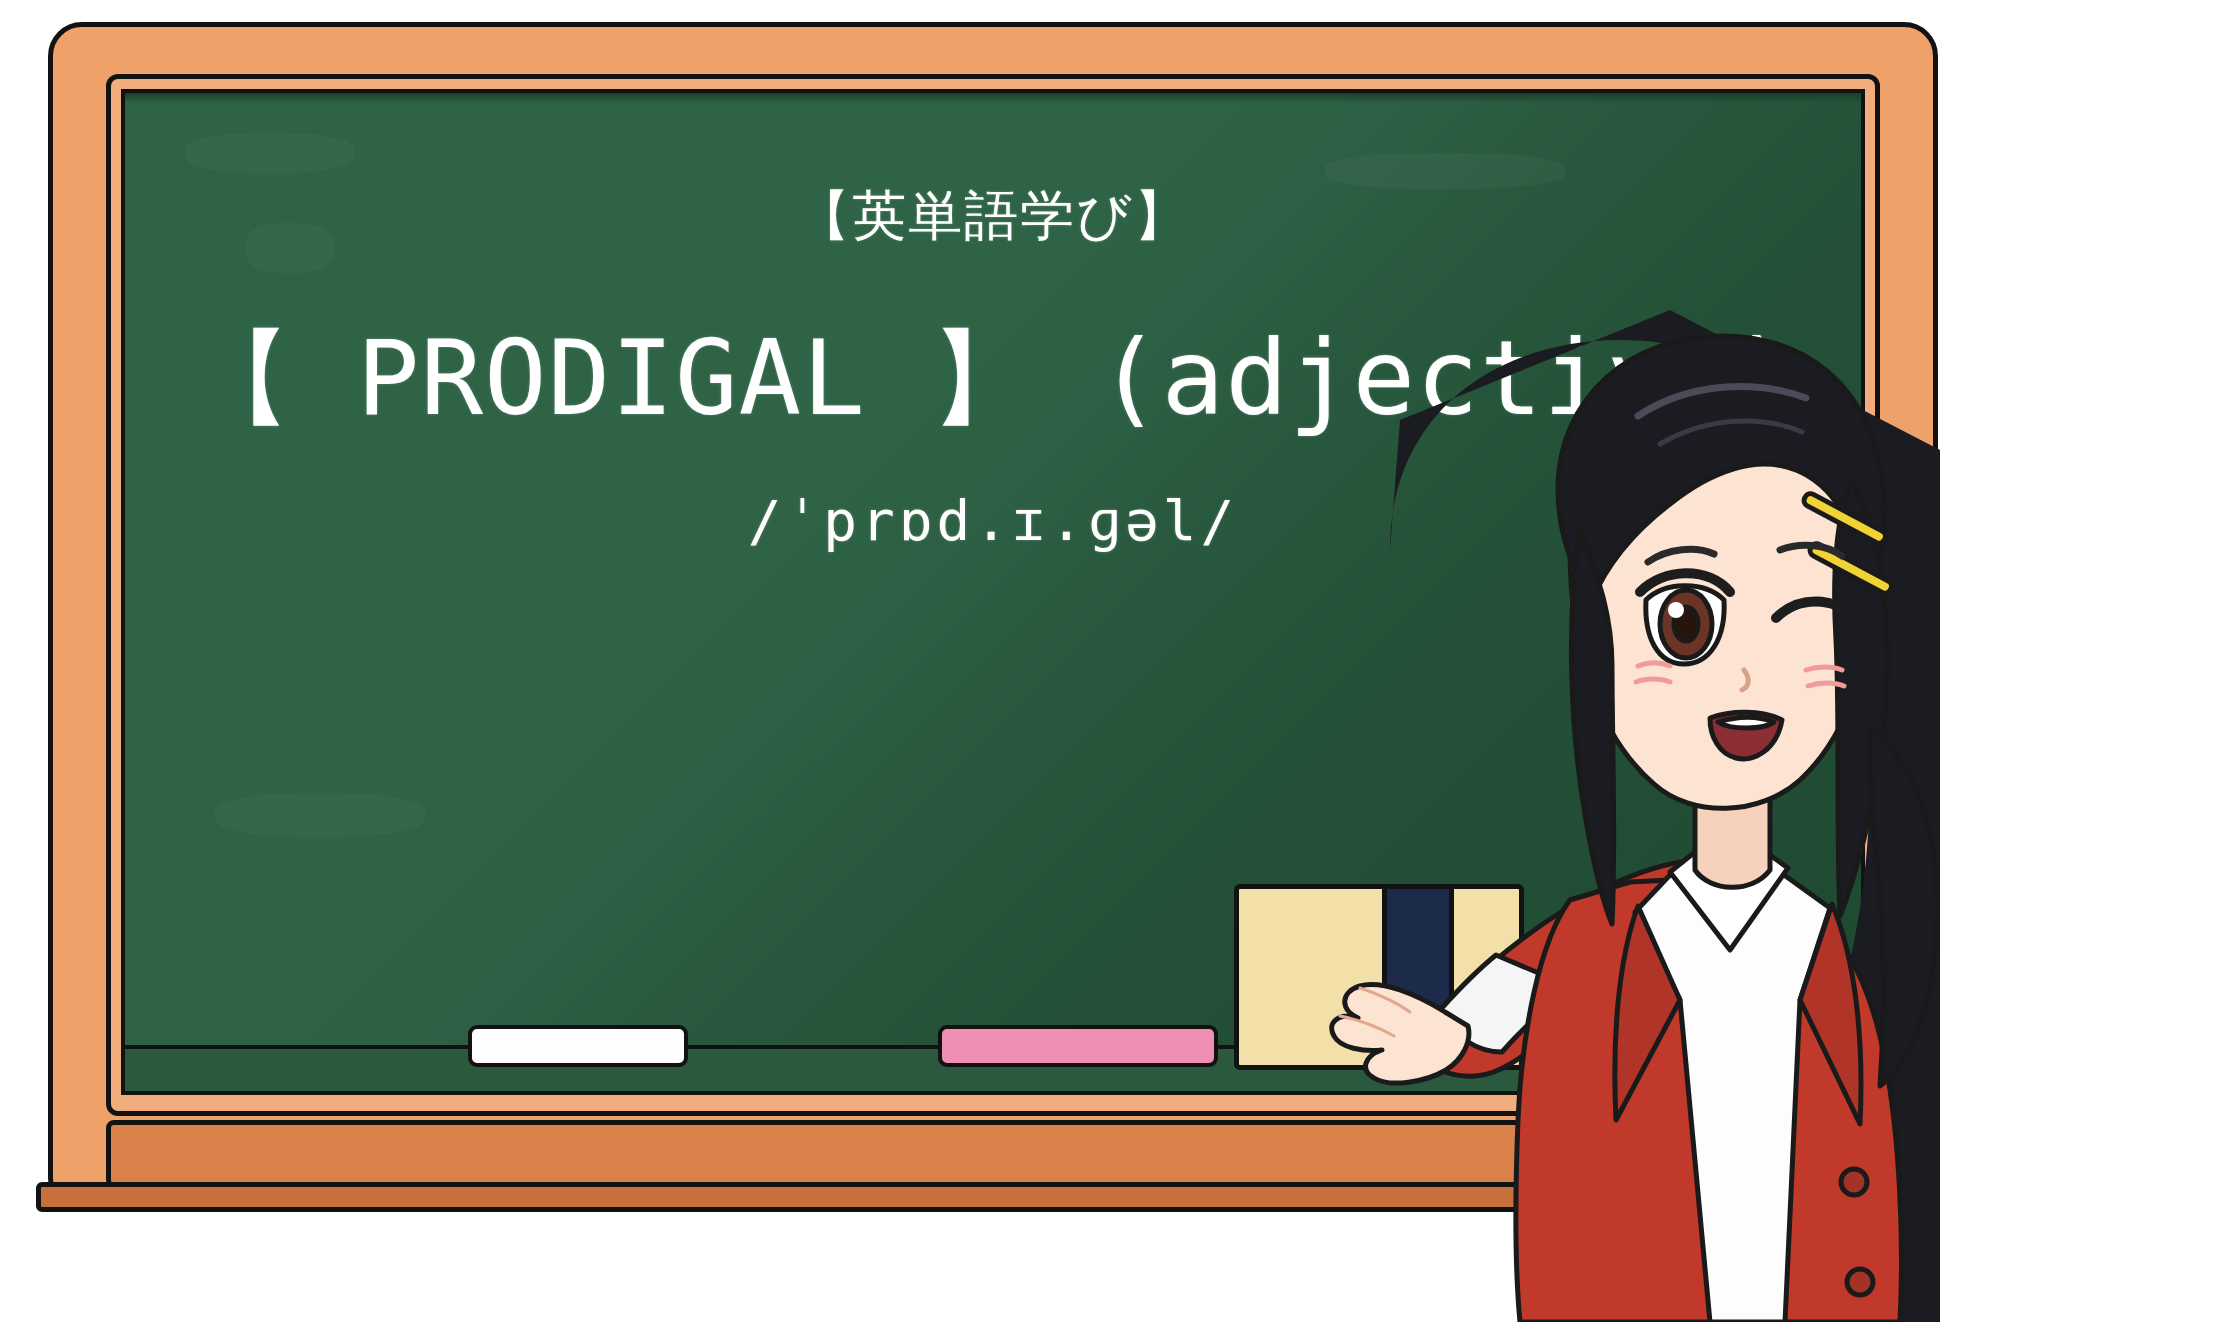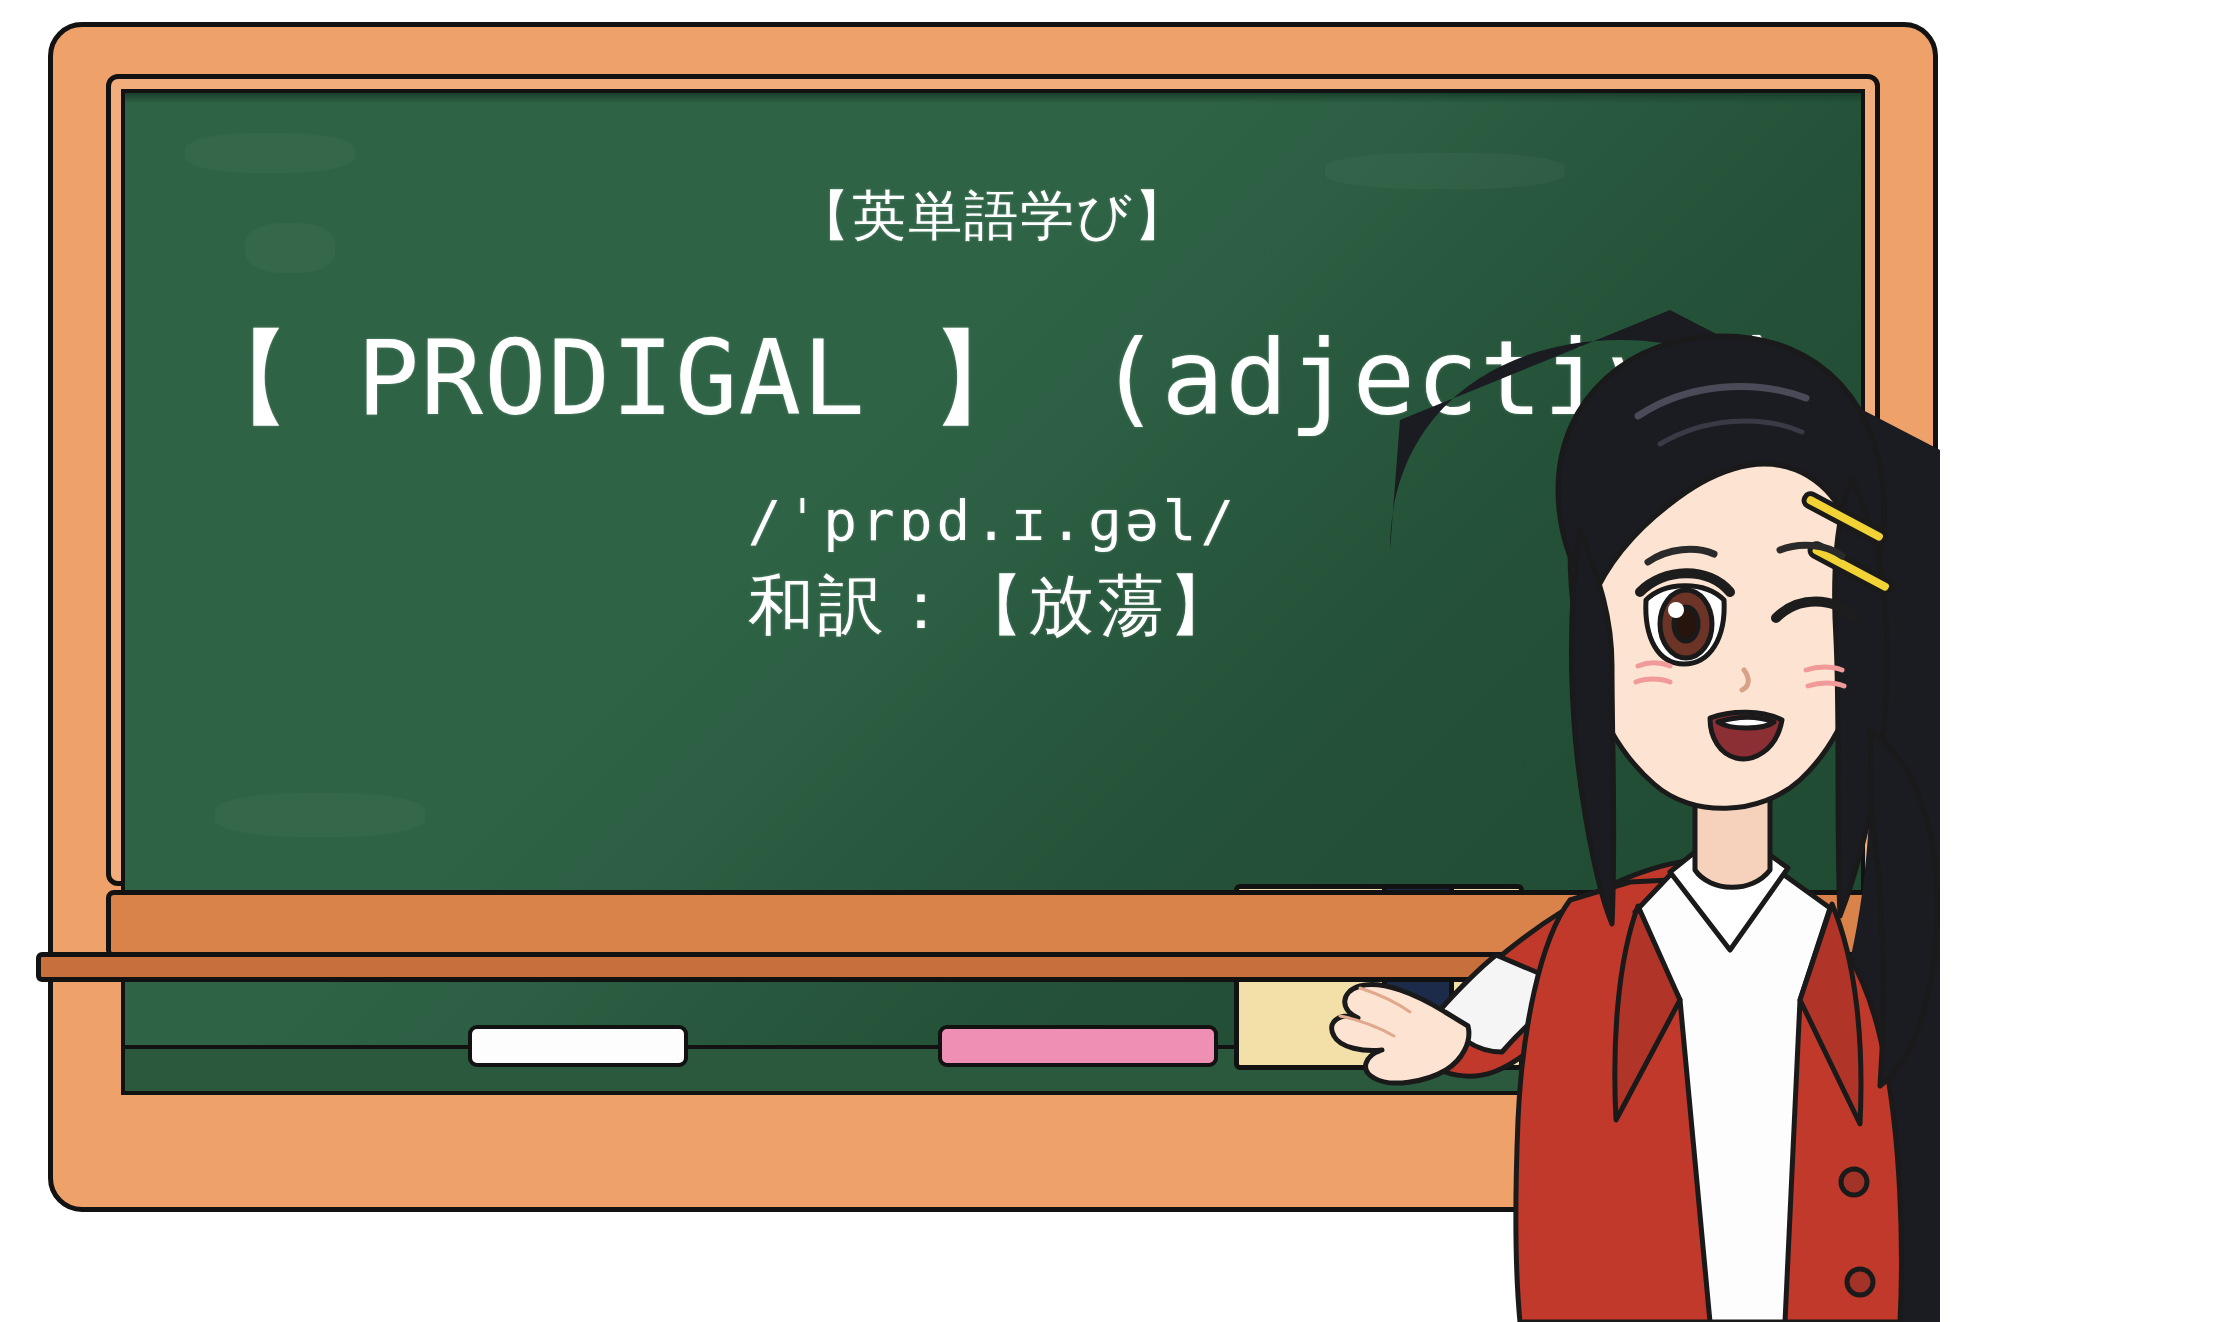--- a/index.html
+++ b/index.html
@@ -1,20 +1,20 @@
 <!DOCTYPE html>
 <html><head>
 <meta charset="utf-8">
 <style>
   html,body{margin:0;padding:0;background:#ffffff;}
   body{width:2218px;height:1322px;position:relative;overflow:hidden;
        font-family:"DejaVu Sans","Liberation Sans",sans-serif;}
 
   
-  #board-wrap{position:absolute;left:48px;top:22px;width:1890px;height:960px;}
+  #board-wrap{position:absolute;left:48px;top:22px;width:1890px;height:1190px;}
 
   .board-frame{
     position:absolute;left:0;top:0;width:1890px;height:1190px;
     background:#efa16a;
     border:5px solid #121212;
     border-radius:34px;
     box-sizing:border-box;
   }
   .board-frame-inner{
     position:absolute;left:58px;top:52px;right:58px;bottom:96px;
@@ -95,21 +95,20 @@
 
   <div class="board-surface">
     <div class="smudge" style="left:60px;top:40px;width:170px;height:40px;"></div>
     <div class="smudge" style="left:120px;top:130px;width:90px;height:50px;"></div>
     <div class="smudge" style="left:1200px;top:60px;width:240px;height:36px;"></div>
     <div class="smudge" style="left:90px;top:700px;width:210px;height:44px;"></div>
 
     <div class="board-text" id="kicker">【英単語学び】</div>
     <div class="board-text" id="headline">【 PRODIGAL 】 (adjective)</div>
     <div class="board-text" id="ipa">/ˈprɒd.ɪ.ɡəl/</div>
-    <div class="board-text" id="meaning">和訳：【放蕩】</div>
   </div>
 
   <div class="ledge-shelf"></div>
 
   <div class="chalk" id="chalk-white"></div>
   <div class="chalk" id="chalk-pink"></div>
   <div id="eraser"></div>
   <div id="eraser-band"></div>
 
   <div class="tray"></div>

